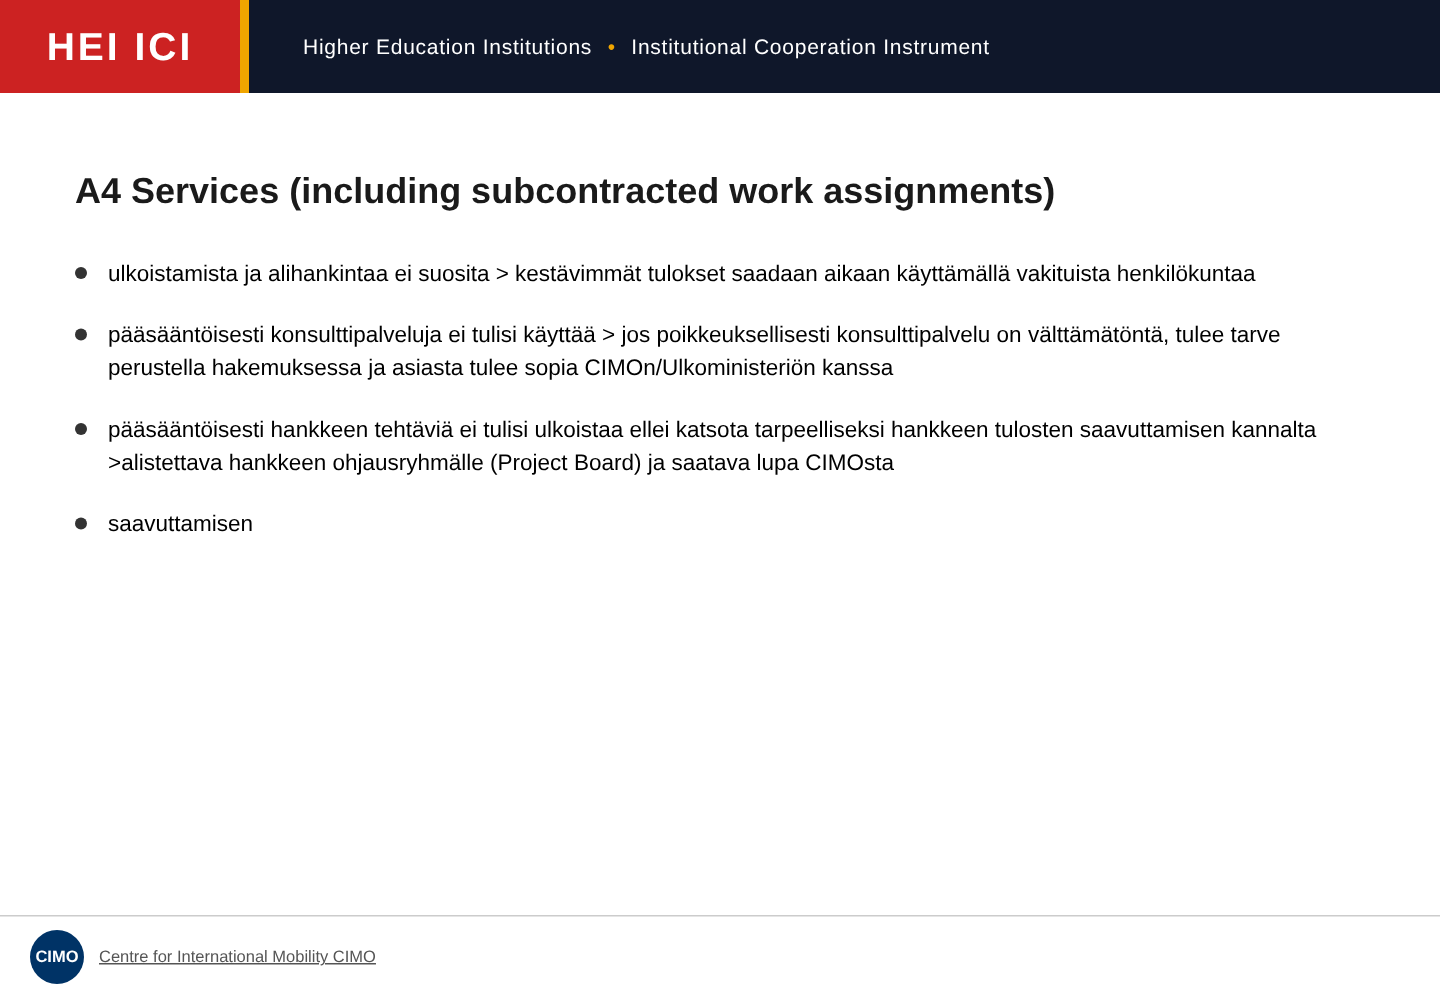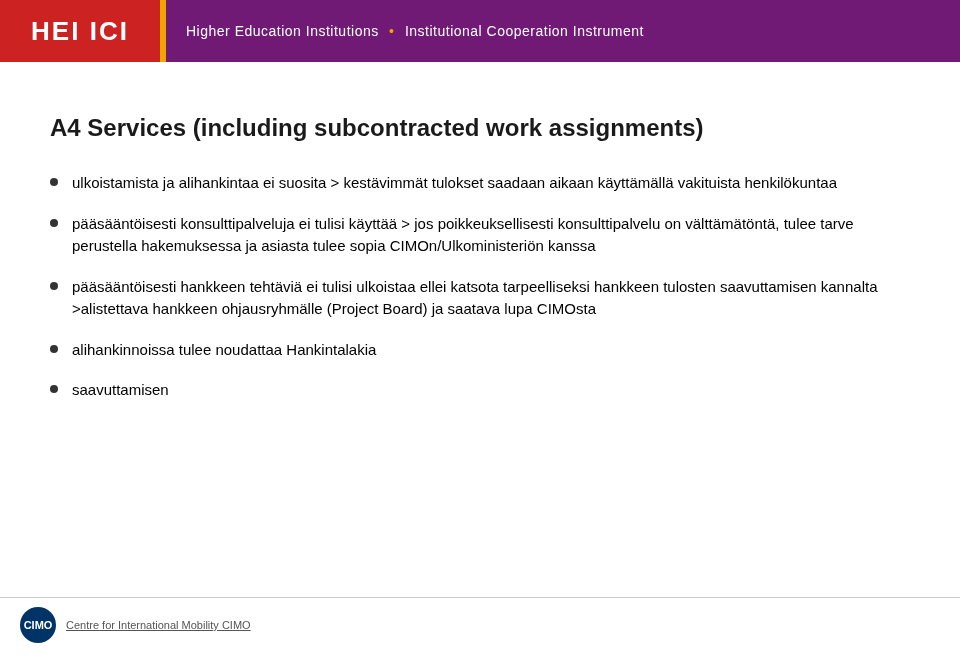--- a/index.html
+++ b/index.html
@@ -40,25 +40,25 @@
       font-weight: bold;
       letter-spacing: 2px;
     }
 
     .header-divider {
       width: 6px;
       background: #f0a500;
     }
 
     .header-title-block {
-      background: #701a75;
+      background: #0f172a;
       flex: 1;
       display: flex;
       align-items: center;
-      padding: 0 20px;
+      padding: 0 36px;
     }
 
     .header-title-text {
       color: #ffffff;
       font-size: 14px;
       letter-spacing: 0.5px;
     }
 
     .header-title-text .dot {
       color: #f0a500;
@@ -101,21 +101,21 @@
       flex-shrink: 0;
     }
 
     .bullet-text {
       flex: 1;
     }
 
     
     .footer {
       position: absolute;
-      bottom: 13px;
+      bottom: 0;
       left: 0;
       width: 960px;
       height: 55px;
       display: flex;
       align-items: center;
       padding: 0 20px;
       border-top: 1px solid #cccccc;
     }
 
     .footer-logo {
@@ -174,24 +174,20 @@
       <li>
         <div class="bullet-dot"></div>
         <span class="bullet-text">pääsääntöisesti konsulttipalveluja ei tulisi käyttää &gt; jos poikkeuksellisesti konsulttipalvelu on välttämätöntä, tulee tarve perustella hakemuksessa ja asiasta tulee sopia CIMOn/Ulkoministeriön kanssa</span>
       </li>
       <li>
         <div class="bullet-dot"></div>
         <span class="bullet-text">pääsääntöisesti hankkeen tehtäviä ei tulisi ulkoistaa ellei katsota tarpeelliseksi hankkeen tulosten saavuttamisen kannalta &gt;alistettava hankkeen ohjausryhmälle (Project Board) ja saatava lupa CIMOsta</span>
       </li>
       <li>
         <div class="bullet-dot"></div>
-        <span class="bullet-text">alihankinnoissa tulee noudattaa Hankintalakia</span>
-      </li>
-      <li>
-        <div class="bullet-dot"></div>
         <span class="bullet-text">saavuttamisen</span>
       </li>
     </ul>
 </div>
 
 <div class="footer">
   <div class="footer-logo">
     <div class="footer-logo-circle">
       <span>CIMO</span>
     </div>

